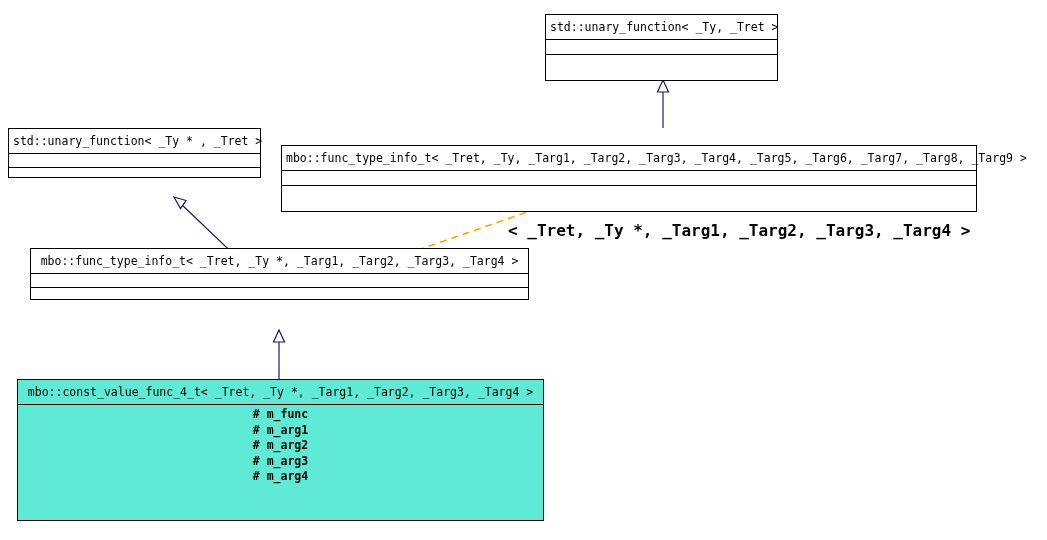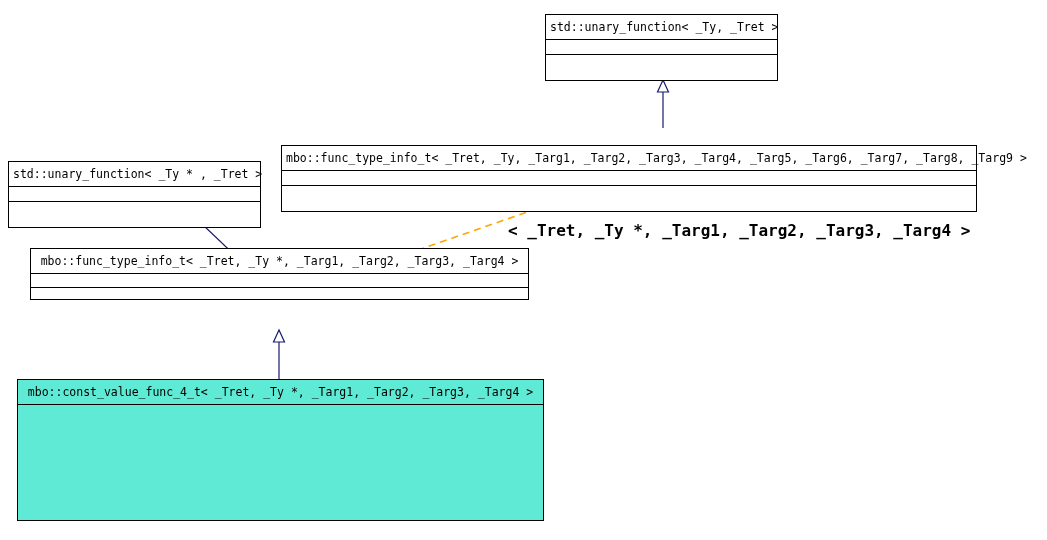--- a/index.html
+++ b/index.html
@@ -102,37 +102,44 @@
       <polygon points="279,330 273.5,342 284.5,342" fill="#ffffff" stroke="#191970" stroke-width="1.2"></polygon>
     </g>
   </svg>
 
   <div class="uml-box" style="left:545px; top:14px; width:233px; height:67px;">
     <div class="uml-title">std::unary_function&lt; _Ty, _Tret &gt;</div>
     <div class="uml-compartment empty"></div>
     <div class="uml-compartment empty"></div>
   </div>
 
-  <div class="uml-box" style="left:8px; top:128px; width:253px; height:67px;margin-top:33px;">
+  <div class="uml-box" style="left:8px; top:128px; width:253px; height:50px;">
     <div class="uml-title">std::unary_function&lt; _Ty * , _Tret &gt;</div>
     <div class="uml-compartment empty"></div>
     <div class="uml-compartment empty"></div>
   </div>
 
   <div class="uml-box" style="left:281px; top:145px; width:696px; height:67px;">
     <div class="uml-title">mbo::func_type_info_t&lt; _Tret, _Ty, _Targ1, _Targ2, _Targ3, _Targ4, _Targ5, _Targ6, _Targ7, _Targ8, _Targ9 &gt;</div>
     <div class="uml-compartment empty"></div>
     <div class="uml-compartment empty"></div>
   </div>
 
   <div class="uml-box" style="left:30px; top:248px; width:499px; height:52px;">
     <div class="uml-title">mbo::func_type_info_t&lt; _Tret, _Ty *, _Targ1, _Targ2, _Targ3, _Targ4 &gt;</div>
     <div class="uml-compartment empty"></div>
     <div class="uml-compartment empty"></div>
   </div>
 
   <div class="uml-box filled" style="left:17px; top:379px; width:527px; height:142px;">
     <div class="uml-title">mbo::const_value_func_4_t&lt; _Tret, _Ty *, _Targ1, _Targ2, _Targ3, _Targ4 &gt;</div>
+    <div class="uml-compartment" style="padding:2px 0 3px 0;">
+      <div class="uml-member"># m_func</div>
+      <div class="uml-member"># m_arg1</div>
+      <div class="uml-member"># m_arg2</div>
+      <div class="uml-member"># m_arg3</div>
+      <div class="uml-member"># m_arg4</div>
+    </div>
   </div>
 
   <div class="edge-label" style="left:508px; top:221px;">&lt; _Tret, _Ty *, _Targ1, _Targ2, _Targ3, _Targ4 &gt;</div>
 
 </div>
 
 </body></html>

